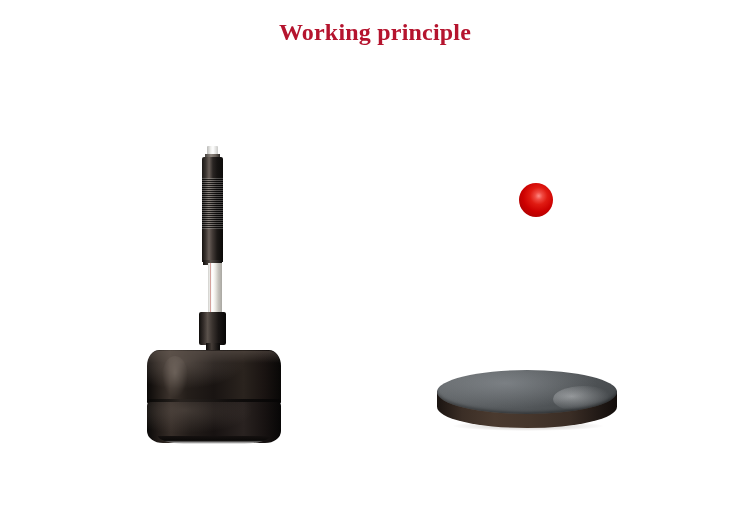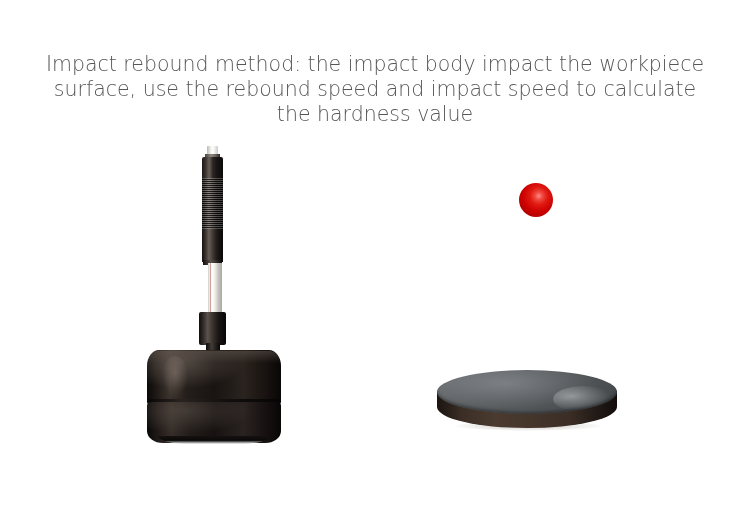--- a/index.html
+++ b/index.html
@@ -314,22 +314,22 @@
     height: 10px;
     border-radius: 50%;
     background: radial-gradient(ellipse at 50% 50%, rgba(70,60,52,0.30) 0%, rgba(255,255,255,0) 72%);
   }
 </style>
 </head>
 <body>
 
 <div id="stage">
 
-
-  <div id="subtitle">Impact rebound method: the impact body impact the workpiece surface, use the rebound speed and impact speed to calculate the hardness value</div>
+  <div id="title">Working principle</div>
+
 
   <div id="device">
     <div class="tip"></div>
     <div class="tip-cap"></div>
     <div class="upper-collar"></div>
     <div class="knurl"></div>
     <div class="lower-body"></div>
     <div class="body-step"></div>
     <div class="glass-rod"></div>
     <div class="glass-rod-line"></div>

